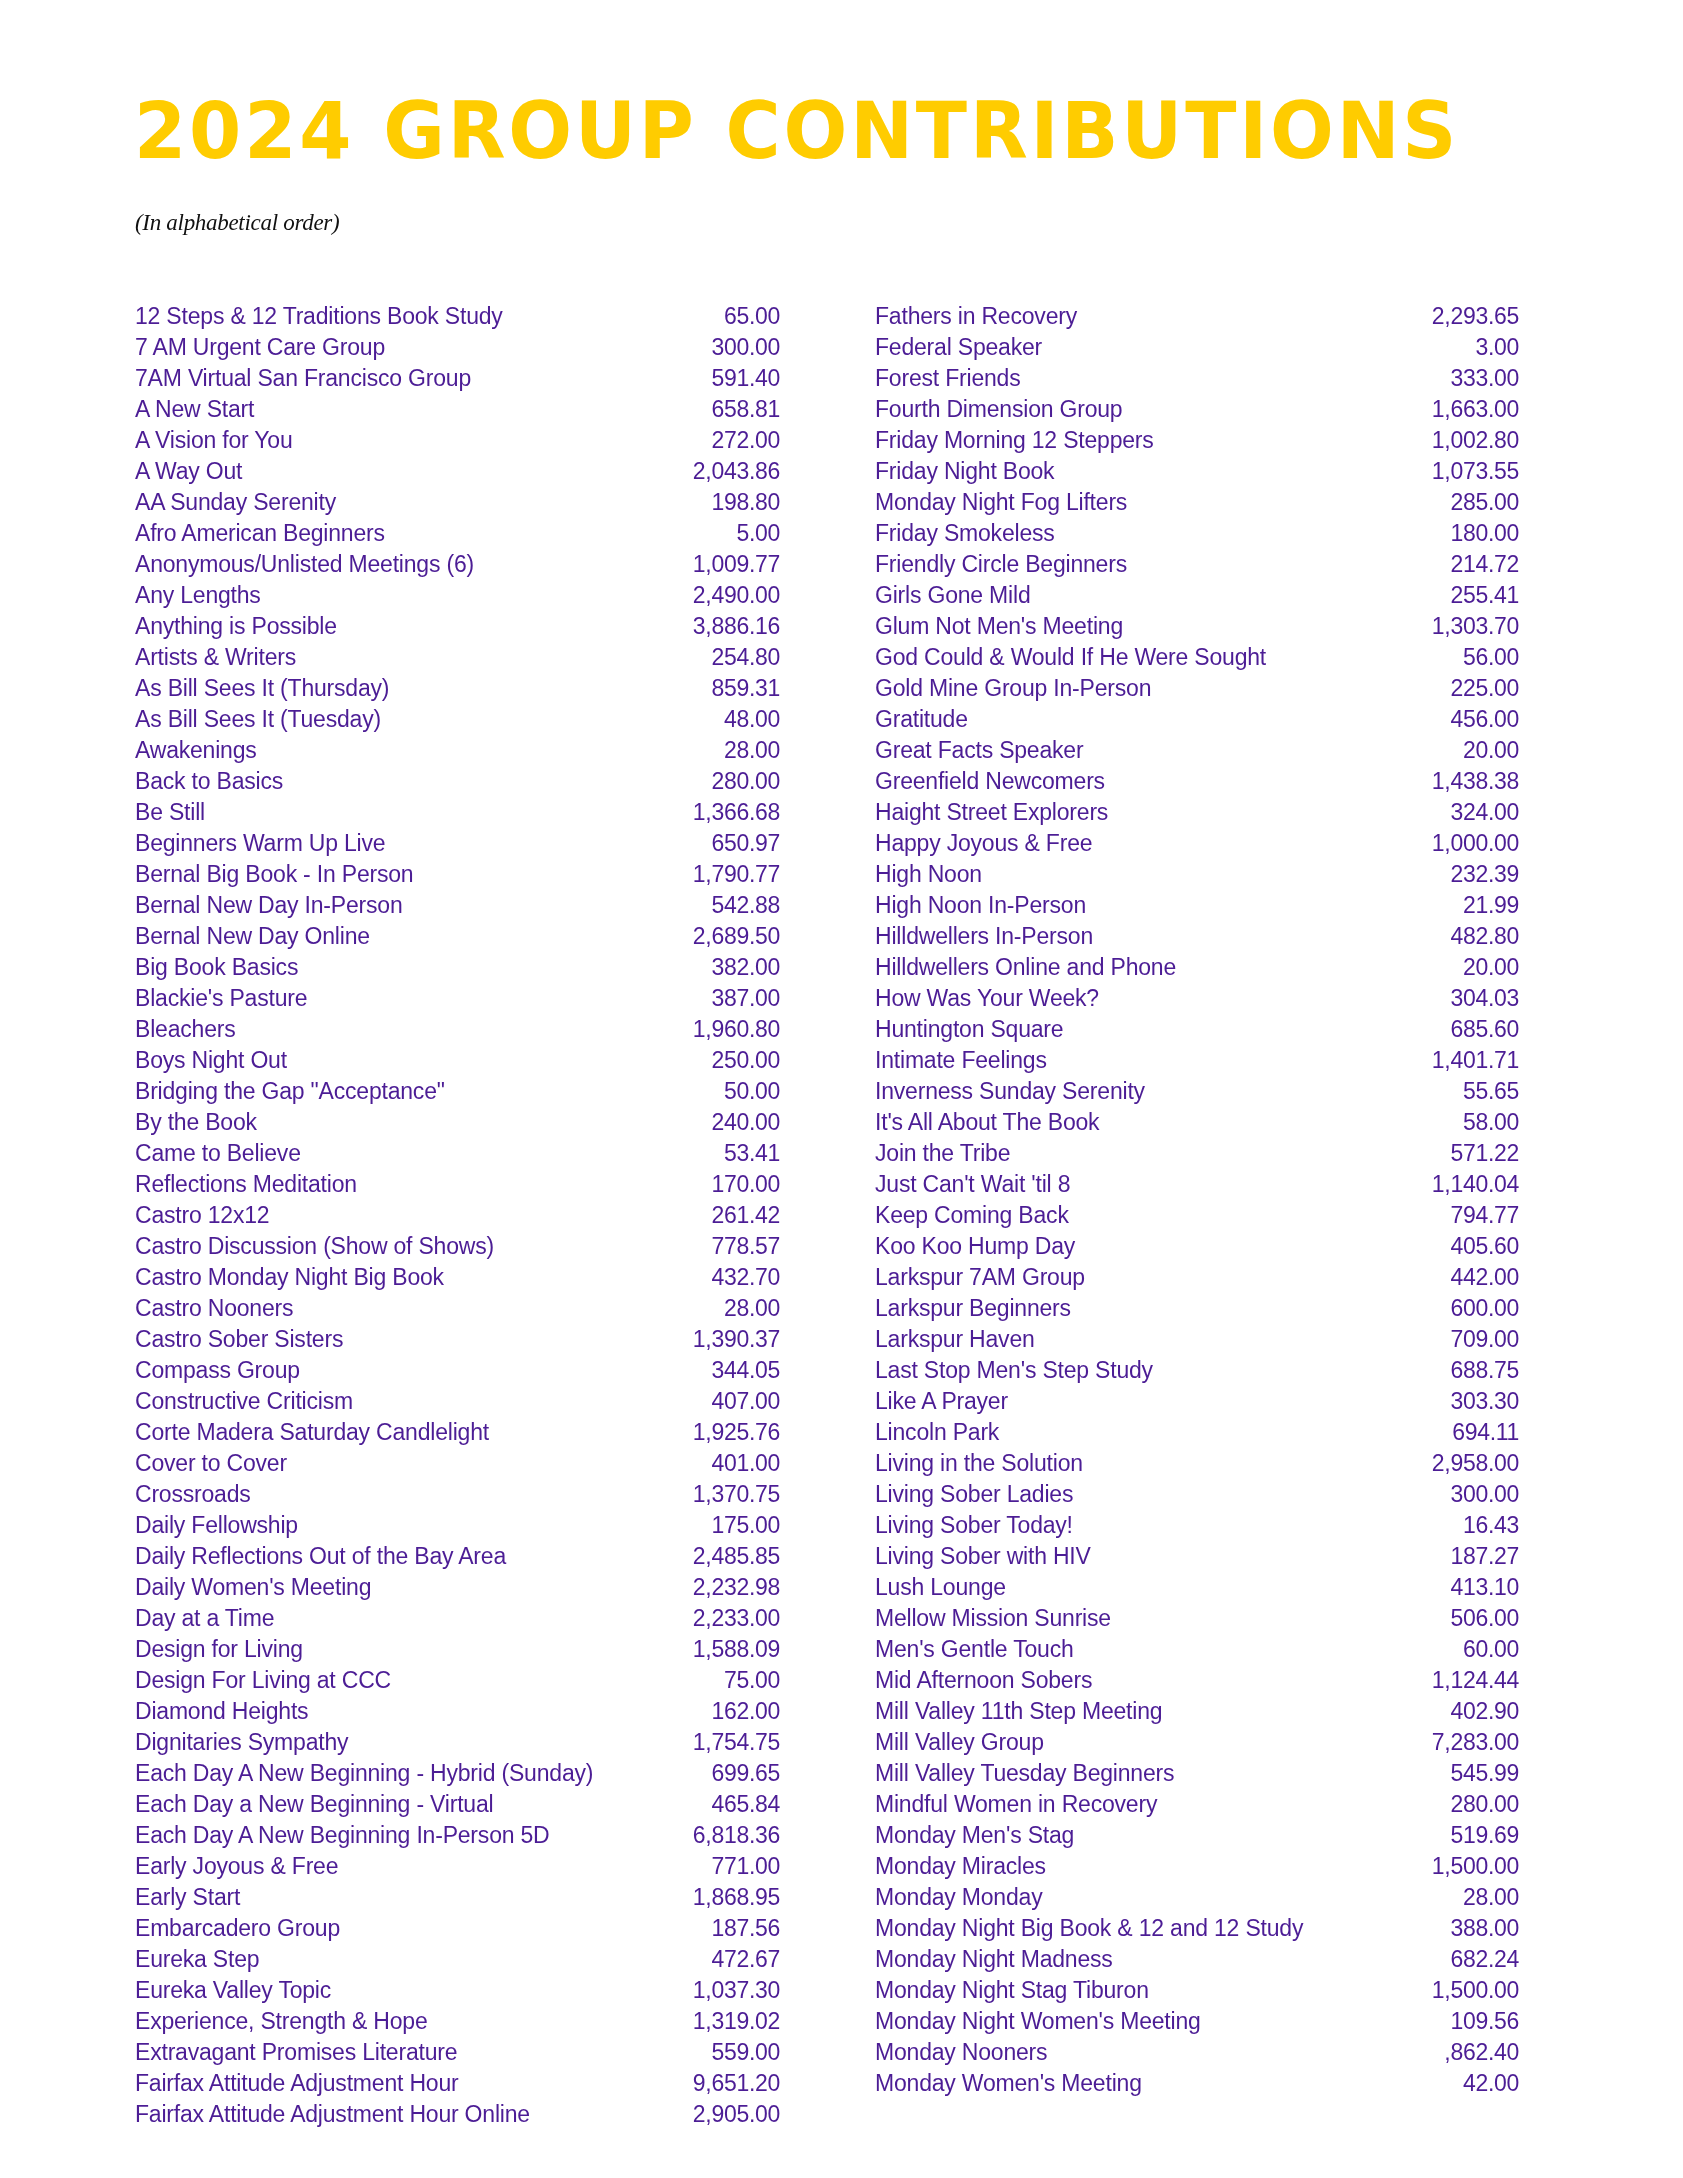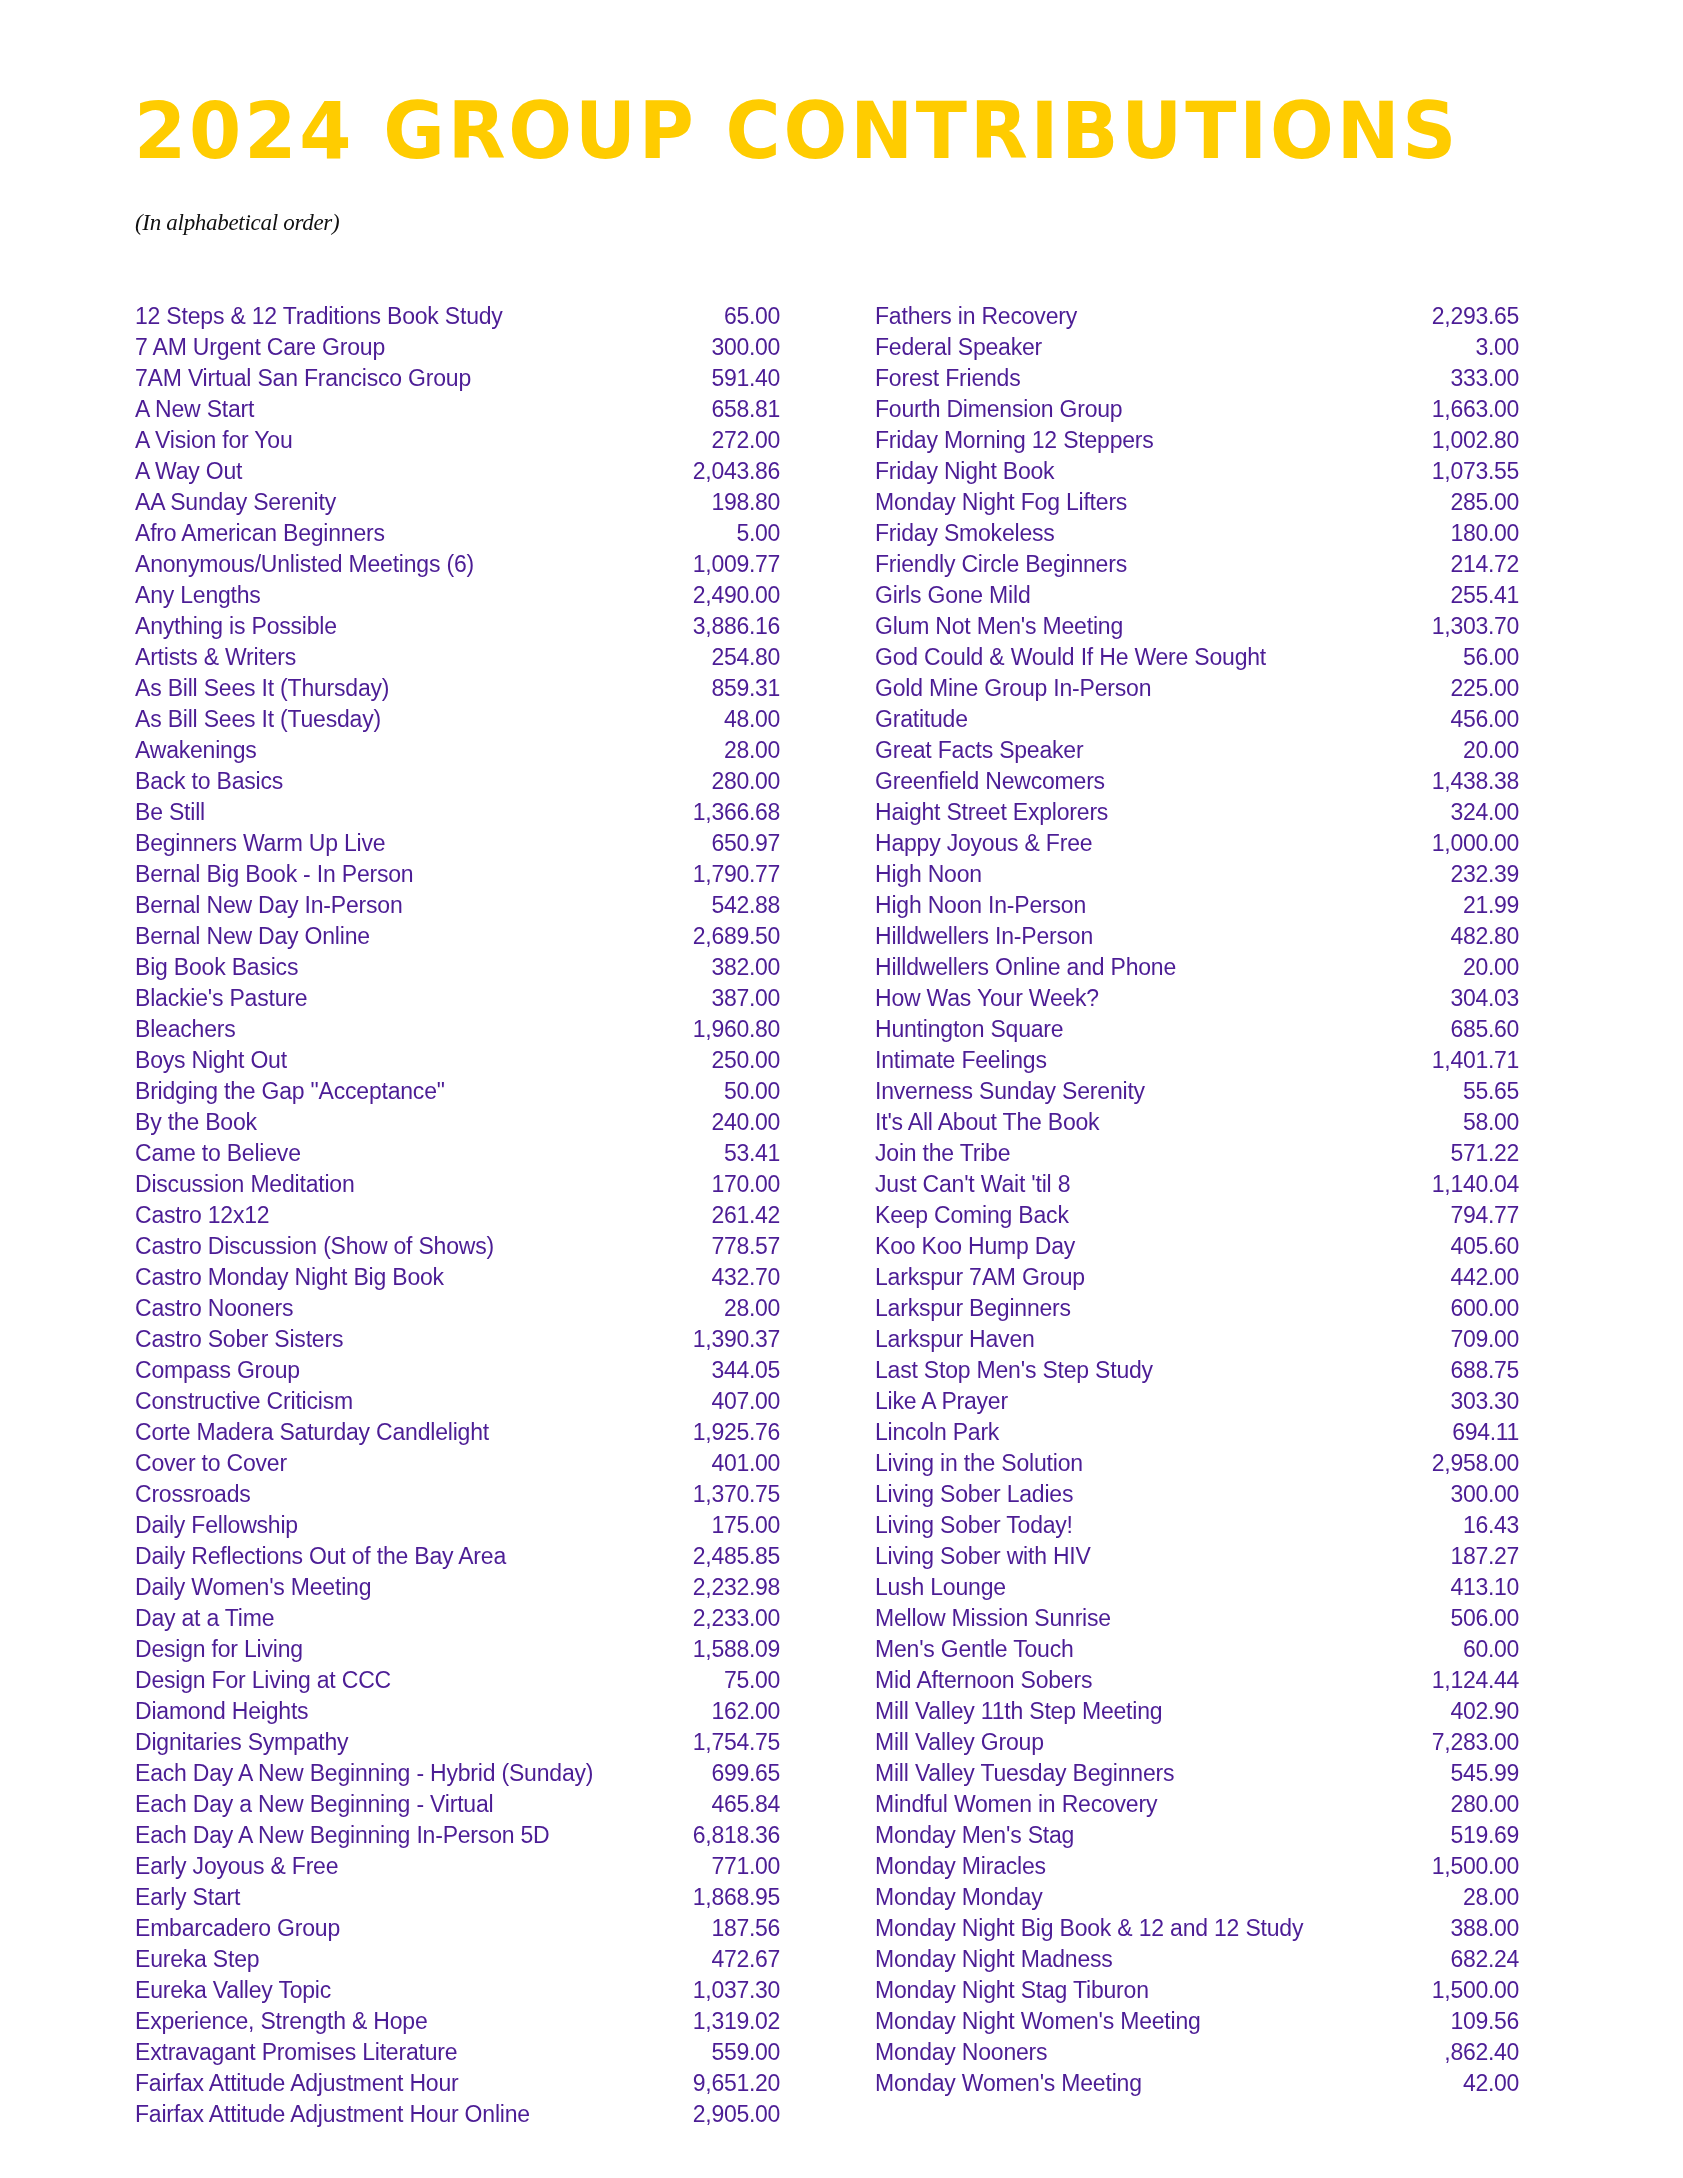--- a/index.html
+++ b/index.html
@@ -156,21 +156,21 @@
       </div>
       <div class="row">
         <span class="name">By the Book</span>
         <span class="amt">240.00</span>
       </div>
       <div class="row">
         <span class="name">Came to Believe</span>
         <span class="amt">53.41</span>
       </div>
       <div class="row">
-        <span class="name">Discussion Meditation</span>
+        <span class="name">Reflections Meditation</span>
         <span class="amt">170.00</span>
       </div>
       <div class="row">
         <span class="name">Castro 12x12</span>
         <span class="amt">261.42</span>
       </div>
       <div class="row">
         <span class="name">Castro Discussion (Show of Shows)</span>
         <span class="amt">778.57</span>
       </div>

